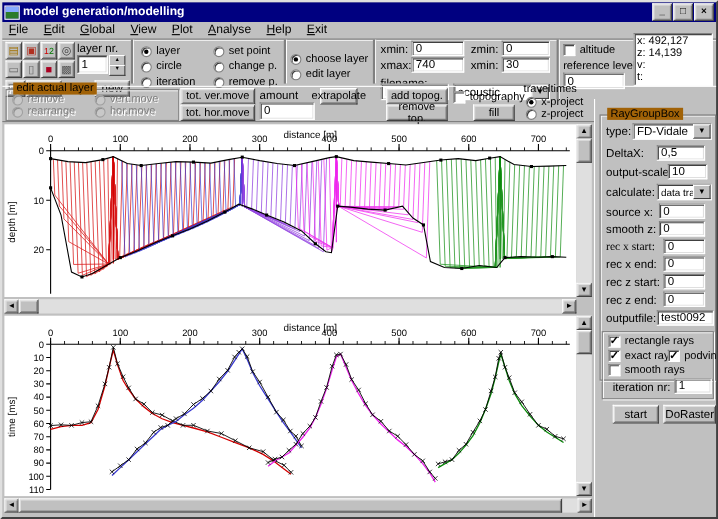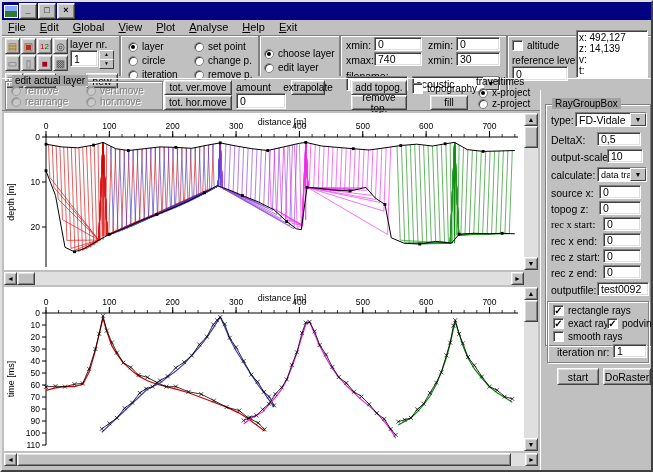--- a/index.html
+++ b/index.html
@@ -27,21 +27,21 @@
   .radio{width:10px;height:10px;border-radius:50%;background:#fff;border:1px solid #808080;box-shadow:inset 1px 1px 0 #404040;box-sizing:border-box;display:inline-block;position:relative;flex:none;}
   .radio.checked::after{content:"";position:absolute;left:2px;top:2px;width:4px;height:4px;border-radius:50%;background:#000;}
   .radio.disabled{border-color:#a0a0a0;box-shadow:inset 1px 1px 0 #909090;background:#c8c8c8;}
   .cb{width:11px;height:11px;background:#fff;border:1px solid;border-color:#808080 #fff #fff #808080;box-shadow:inset 1px 1px 0 #404040;box-sizing:border-box;display:inline-block;
     font-size:10px;line-height:9px;text-align:center;font-weight:bold;flex:none;}
   .cb.checked::after{content:"\2713";}
   .rrow{display:flex;align-items:center;gap:4px;position:absolute;white-space:nowrap;}
   .rrow .lbl{font-size:10px;}
   .grey-lbl{color:#808080;text-shadow:1px 1px 0 #fff;}
   .groupbox{border:1px solid #808080;box-shadow:inset 1px 1px 0 #fff,1px 1px 0 #fff;position:absolute;}
-  .groupbox>.gb-title{position:absolute;top:-7px;left:6px;background:#a3a3a3;padding:0 3px;font-size:10px;}
+  .groupbox>.gb-title{position:absolute;top:-7px;left:6px;background:#a16207;padding:0 3px;font-size:10px;}
   .dd{display:flex;align-items:center;position:absolute;background:#fff;border:1px solid;border-color:#808080 #fff #fff #808080;box-shadow:inset 1px 1px 0 #404040;box-sizing:border-box;}
   .dd .dd-val{flex:1;font-size:10.5px;padding:0 3px;white-space:nowrap;overflow:hidden;}
   .dd .dd-btn{width:14px;align-self:stretch;background:#c0c0c0;border:1px solid;border-color:#fff #404040 #404040 #fff;font-size:7px;display:flex;align-items:center;justify-content:center;}
   .spin-btn{width:13px;height:8px;background:#c0c0c0;border:1px solid;border-color:#fff #404040 #404040 #fff;font-size:5px;line-height:6px;text-align:center;}
   .sep{position:absolute;width:2px;background:#808080;border-right:1px solid #fff;}
   
   .icobtn{position:absolute;width:15px;height:16px;}
   .ic{font-size:10px;line-height:13px;}
   
   .sb{background:#dfdfdf;position:absolute;box-sizing:border-box;}
@@ -51,20 +51,21 @@
   .chart{background:#fff;position:absolute;}
   .coordbox{position:absolute;background:#fff;border:1px solid;border-color:#808080 #fff #fff #808080;box-shadow:inset 1px 1px 0 #404040;font-size:10px;line-height:11px;padding:1px 2px;box-sizing:border-box;}
 </style>
 </head>
 <body>
 
 <div id="window">
 
   <div class="abs titlebar">
     <div class="title-icon"></div>
+    <div class="title-text">model generation/modelling</div>
     <div class="tb-btn">_</div>
     <div class="tb-btn">□</div>
     <div class="tb-btn">×</div>
   </div>
 
   <div class="abs menubar">
     <span class="menu-item">File</span>
     <span class="menu-item">Edit</span>
     <span class="menu-item">Global</span>
     <span class="menu-item">View</span>
@@ -805,21 +806,21 @@
     <input class="field abs" style="left: 56px; top: 42px; width: 44px; height: 14px;" value="0,5">
     <span class="lbl abs" style="left:10px;top:61px;">output-scale</span>
     <input class="field abs" style="left: 66px; top: 59px; width: 36px; height: 14px;" value="10">
     <span class="lbl abs" style="left:10px;top:79px;">calculate:</span>
     <div class="dd" style="left:56px;top:77px;width:50px;height:15px;">
       <span class="dd-val" style="font-size:9px;">data traveltime</span>
       <span class="dd-btn">▼</span>
     </div>
     <span class="lbl abs" style="left:10px;top:97px;">source x:</span>
     <input class="field abs" style="left: 58px; top: 95px; width: 42px; height: 14px;" value="0">
-    <span class="lbl abs" style="left:10px;top:113px;">topog z:</span>
+    <span class="lbl abs" style="left:10px;top:113px;">smooth z:</span>
     <input class="field abs" style="left: 58px; top: 111px; width: 42px; height: 14px;" value="0">
     <span class="lbl abs" style="left:10px;top:129px;font-family:Liberation Serif, serif;">rec x start:</span>
     <input class="field abs" style="left: 62px; top: 127px; width: 38px; height: 14px;" value="0">
     <span class="lbl abs" style="left:10px;top:145px;">rec x end:</span>
     <input class="field abs" style="left: 62px; top: 143px; width: 38px; height: 14px;" value="0">
     <span class="lbl abs" style="left:10px;top:161px;">rec z start:</span>
     <input class="field abs" style="left: 62px; top: 159px; width: 38px; height: 14px;" value="0">
     <span class="lbl abs" style="left:10px;top:177px;">rec z end:</span>
     <input class="field abs" style="left: 62px; top: 175px; width: 38px; height: 14px;" value="0">
     <span class="lbl abs" style="left:10px;top:194px;">outputfile:</span>

